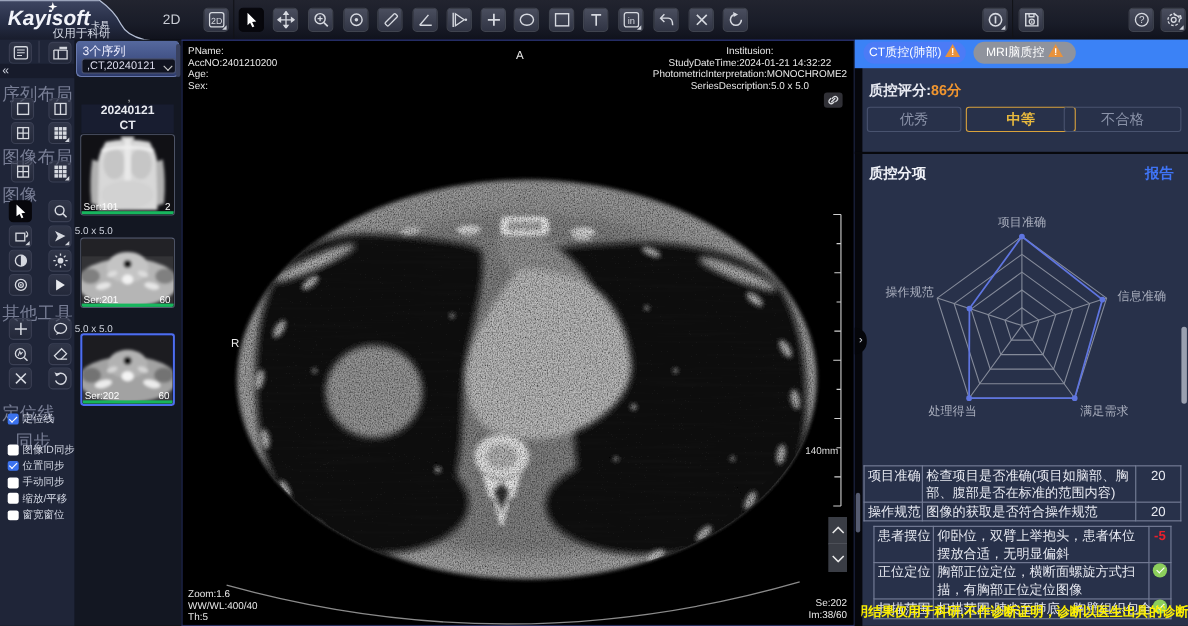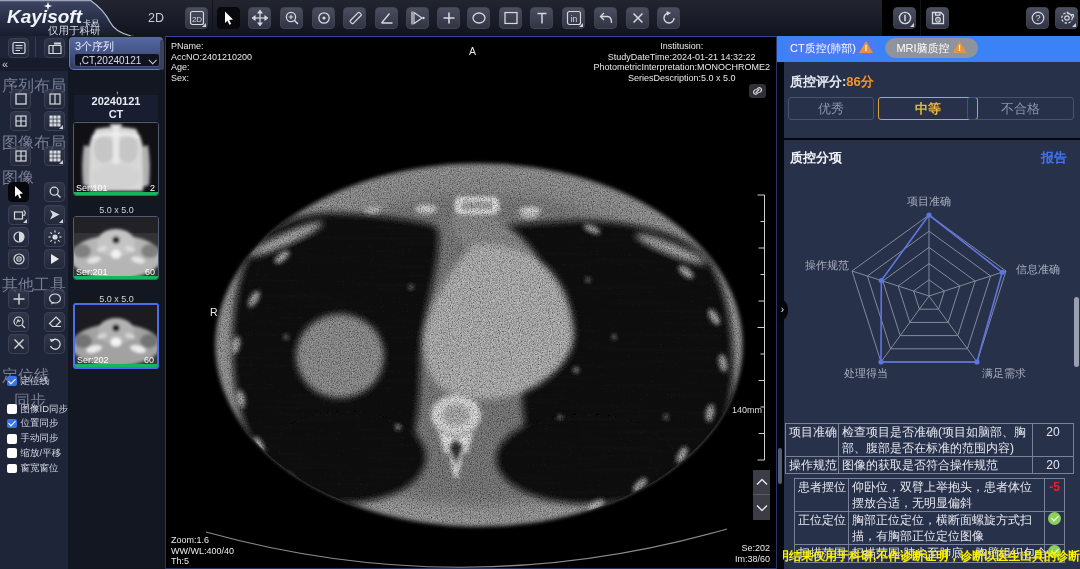--- a/index.html
+++ b/index.html
@@ -1,18 +1,18 @@
 <!DOCTYPE html>
 <html><head>
 <meta charset="utf-8">
 <style>
 * { margin:0; padding:0; box-sizing:border-box; }
 html,body { width:1080px; height:569px; overflow:hidden; background:#000; }
 body { font-family:"Liberation Sans",sans-serif; position:relative; }
-#topbar { position:absolute; left:0; top:0; width:882px; height:36px;
+#topbar { position:absolute; left:0; top:0; width:1080px; height:36px;
   background:linear-gradient(180deg,#22242f 0%,#191c28 60%,#10121c 100%);text-align:right; }
 #logo-sw { position:absolute; left:0; top:0; }
 .tbtn { position:absolute; top:7px; width:23px; height:22px; border-radius:4px;
   background:linear-gradient(180deg,#4a4e5e 0%,#303444 100%);
   border:1px solid #40444f; }
 .tbtn svg { position:absolute; left:50%; top:50%; transform:translate(-50%,-50%); }
 .tbtn.sel { background:#07070c; border-color:#07070c; }
 .notch { position:absolute; right:1px; bottom:1px; width:0; height:0;
   border-left:4px solid transparent; border-bottom:4px solid #cfd2da; }
 .tsep { position:absolute; top:0; width:1px; height:36px; background:#121318; }
@@ -40,21 +40,21 @@
   border:1px solid #4a5372; border-radius:3px; color:#dde; font-size:10px; line-height:13px;
   padding-left:4px; }
 #tsel .chev { position:absolute; right:4px; top:4px; width:6px; height:6px;
   border:solid #ccc; border-width:0 1.4px 1.4px 0; transform:rotate(45deg) translateY(-1px); }
 .thumb { position:absolute; left:5px; width:86px; border:1px solid #555b6e; border-radius:3px;
   background:#000; overflow:hidden; }
 .thumb.sel { border:2px solid #4d6df0; }
 .thumb .ser { position:absolute; left:2px; bottom:2px; color:#fff; font-size:9px; }
 .thumb .num { position:absolute; right:3px; bottom:2px; color:#fff; font-size:9px; }
 .thumb .bar { position:absolute; left:0; bottom:0; width:100%; height:3px; background:#17b65e; }
-.tdesc { position:absolute; width:97px; text-align:center; color:#cfd3de; font-size:9px; left:0; }
+.tdesc { position:absolute; width:97px; color:#cfd3de; font-size:9px; left:0; }
 
 #viewer { position:absolute; left:165px; top:36px; width:612px; height:533px; background:#000;
   border:1px solid #2b3468; border-top-color:#38459a; }
 .ovl { position:absolute; color:#e9e9e9; font-size:9px; line-height:10.5px; }
 #scrollbtns { position:absolute; right:6px; bottom:48px; width:17px; height:50px; }
 .sbtn { width:17px; height:25px; background:#3a3d45; position:relative; }
 .sbtn svg { position:absolute; left:50%; top:50%; transform:translate(-50%,-50%); }
 #linkbtn { position:absolute; right:10px; top:47px; width:17px; height:14px; background:#303036;
   border-radius:3px; }
 

